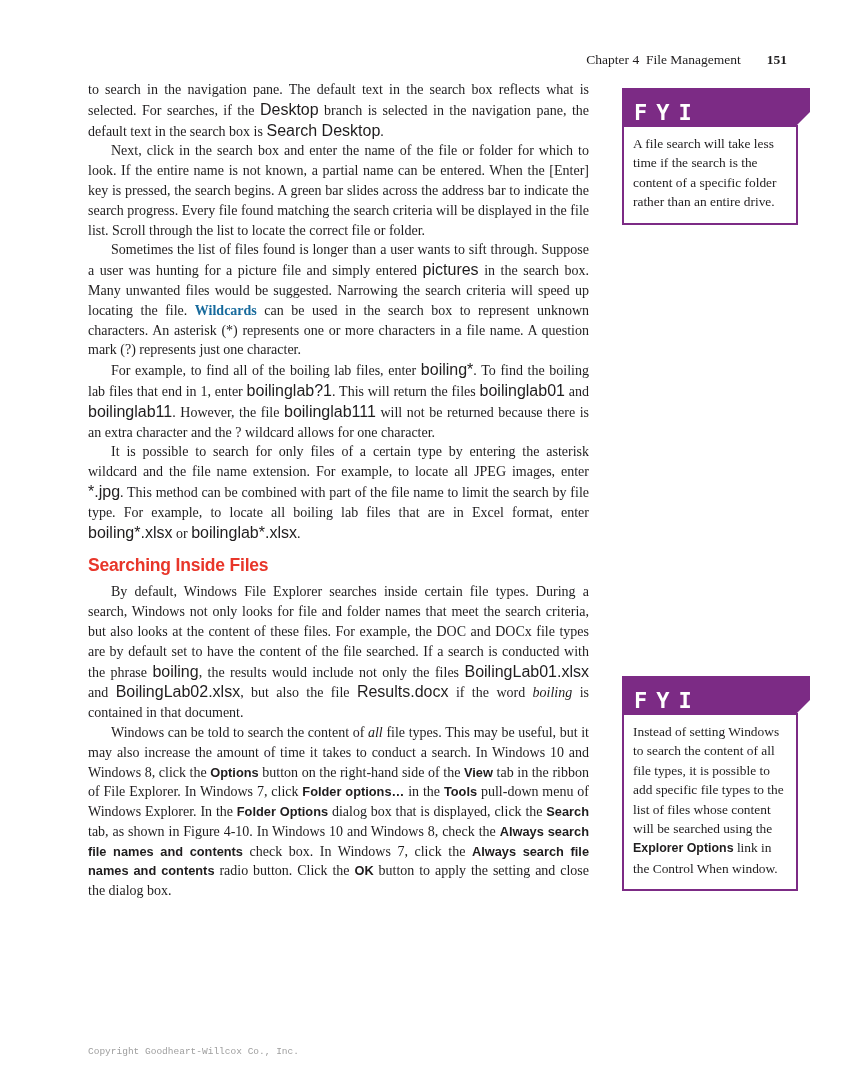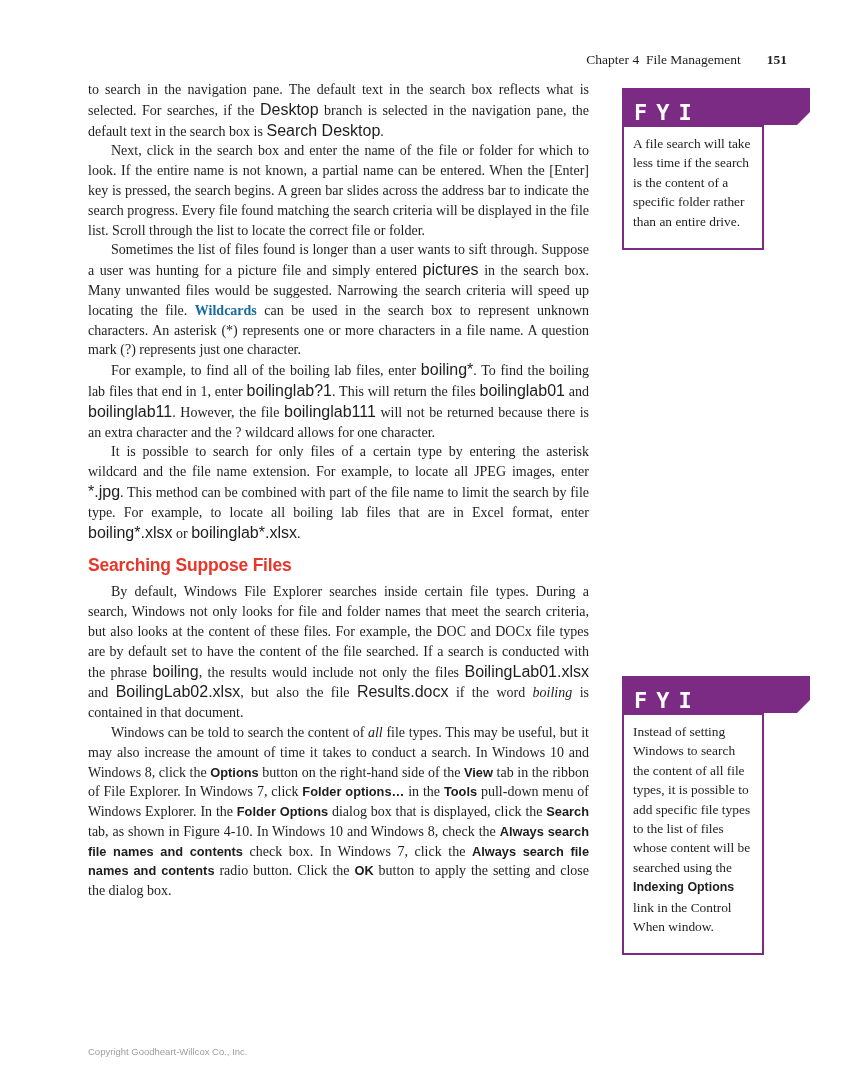--- a/index.html
+++ b/index.html
@@ -58,54 +58,54 @@
     clip-path:polygon(0 0, 100% 0, 100% calc(100% - 13px), calc(100% - 13px) 100%, 0 100%);
   }
   .fyi-label {
     color:#ffffff;
     font-family:"DejaVu Sans Mono","Liberation Mono",monospace;
     font-weight:bold;
     font-size:22px;
     letter-spacing:9px;
   }
   .fyi-box {
-    width:142px;
+    width:176px;
     border:2.5px solid var(--purple,#7c2b85);
     background:#ffffff;
-    padding:7px 8px 17px 9px;
+    padding:7px 8px 11px 9px;
   }
   .fyi-text {
     font-size:13.4px; line-height:19.4px;
     text-align:left;
   }
   .fyi-text .run.sansb { font-size:12.4px; }
 
   
   .footer-copyright {
     position:absolute; left:88px; top:1046px;
-    font-family:Liberation Sans, sans-serif;
+    font-family:Liberation Mono, monospace;
     font-size:9.5px; color:#9e9e9e;
   }
 </style>
 </head>
 <body style="--purple: #7c2b85; --heading-red: #e8362a; --key-term-blue: #176a9c;">
 
 <header class="page-header">
   <span>Chapter 4  File Management</span><span class="pagenum">151</span>
 </header>
 
 <main class="main-col">
   <section>
       <p class="para"><span class="run serif">to search in the navigation pane. The default text in the search box reflects what is selected. For searches, if the </span><span class="run sans">Desktop</span><span class="run serif"> branch is selected in the navigation pane, the default text in the search box is </span><span class="run sans">Search Desktop</span><span class="run serif">.</span></p>
       <p class="para indent"><span class="run serif">Next, click in the search box and enter the name of the file or folder for which to look. If the entire name is not known, a partial name can be entered. When the [Enter] key is pressed, the search begins. A green bar slides across the address bar to indicate the search progress. Every file found matching the search criteria will be displayed in the file list. Scroll through the list to locate the correct file or folder.</span></p>
       <p class="para indent"><span class="run serif">Sometimes the list of files found is longer than a user wants to sift through. Suppose a user was hunting for a picture file and simply entered </span><span class="run sans">pictures</span><span class="run serif"> in the search box. Many unwanted files would be suggested. Narrowing the search criteria will speed up locating the file. </span><span class="run key">Wildcards</span><span class="run serif"> can be used in the search box to represent unknown characters. An asterisk (*) represents one or more characters in a file name. A question mark (?) represents just one character.</span></p>
       <p class="para indent"><span class="run serif">For example, to find all of the boiling lab files, enter </span><span class="run sans">boiling*</span><span class="run serif">. To find the boiling lab files that end in 1, enter </span><span class="run sans">boilinglab?1</span><span class="run serif">. This will return the files </span><span class="run sans">boilinglab01</span><span class="run serif"> and </span><span class="run sans">boilinglab11</span><span class="run serif">. However, the file </span><span class="run sans">boilinglab111</span><span class="run serif"> will not be returned because there is an extra character and the ? wildcard allows for one character.</span></p>
       <p class="para indent"><span class="run serif">It is possible to search for only files of a certain type by entering the asterisk wildcard and the file name extension. For example, to locate all JPEG images, enter </span><span class="run sans">*.jpg</span><span class="run serif">. This method can be combined with part of the file name to limit the search by file type. For example, to locate all boiling lab files that are in Excel format, enter </span><span class="run sans">boiling*.xlsx</span><span class="run serif"> or </span><span class="run sans">boilinglab*.xlsx</span><span class="run serif">.</span></p>
     </section>
-  <h2 class="section-heading">Searching Suppose Files</h2>
+  <h2 class="section-heading">Searching Inside Files</h2>
   <section>
       <p class="para indent"><span class="run serif">By default, Windows File Explorer searches inside certain file types. During a search, Windows not only looks for file and folder names that meet the search criteria, but also looks at the content of these files. For example, the DOC and DOCx file types are by default set to have the content of the file searched. If a search is conducted with the phrase </span><span class="run sans">boiling</span><span class="run serif">, the results would include not only the files </span><span class="run sans">BoilingLab01.xlsx</span><span class="run serif"> and </span><span class="run sans">BoilingLab02.xlsx</span><span class="run serif">, but also the file </span><span class="run sans">Results.docx</span><span class="run serif"> if the word </span><span class="run it">boiling</span><span class="run serif"> is contained in that document.</span></p>
       <p class="para indent"><span class="run serif">Windows can be told to search the content of </span><span class="run it">all</span><span class="run serif"> file types. This may be useful, but it may also increase the amount of time it takes to conduct a search. In Windows 10 and Windows 8, click the </span><span class="run sansb">Options</span><span class="run serif"> button on the right-hand side of the </span><span class="run sansb">View</span><span class="run serif"> tab in the ribbon of File Explorer. In Windows 7, click </span><span class="run sansb">Folder options…</span><span class="run serif"> in the </span><span class="run sansb">Tools</span><span class="run serif"> pull-down menu of Windows Explorer. In the </span><span class="run sansb">Folder Options</span><span class="run serif"> dialog box that is displayed, click the </span><span class="run sansb">Search</span><span class="run serif"> tab, as shown in Figure 4-10. In Windows 10 and Windows 8, check the </span><span class="run sansb">Always search file names and contents</span><span class="run serif"> check box. In Windows 7, click the </span><span class="run sansb">Always search file names and contents</span><span class="run serif"> radio button. Click the </span><span class="run sansb">OK</span><span class="run serif"> button to apply the setting and close the dialog box.</span></p>
     </section>
 </main>
 
 <aside class="sidebar">
 
   <div class="fyi fyi-1">
     <div class="fyi-banner">
@@ -114,19 +114,19 @@
     <div class="fyi-box">
       <p class="fyi-text"><span class="run serif">A file search will take less time if the search is the content of a specific folder rather than an entire drive.</span></p>
     </div>
   </div>
 
   <div class="fyi fyi-2">
     <div class="fyi-banner">
       <span class="fyi-label">FYI</span>
     </div>
     <div class="fyi-box">
-      <p class="fyi-text"><span class="run serif">Instead of setting Windows to search the content of all file types, it is possible to add specific file types to the list of files whose content will be searched using the </span><span class="run sansb">Indexing Options</span><span class="run serif"> link in the Control When window.</span></p>
+      <p class="fyi-text"><span class="run serif">Instead of setting Windows to search the content of all file types, it is possible to add specific file types to the list of files whose content will be searched using the </span><span class="run sansb">Explorer Options</span><span class="run serif"> link in the Control When window.</span></p>
     </div>
   </div>
 
 </aside>
 
 <footer class="footer-copyright">Copyright Goodheart-Willcox Co., Inc.</footer>
 
 </body></html>

